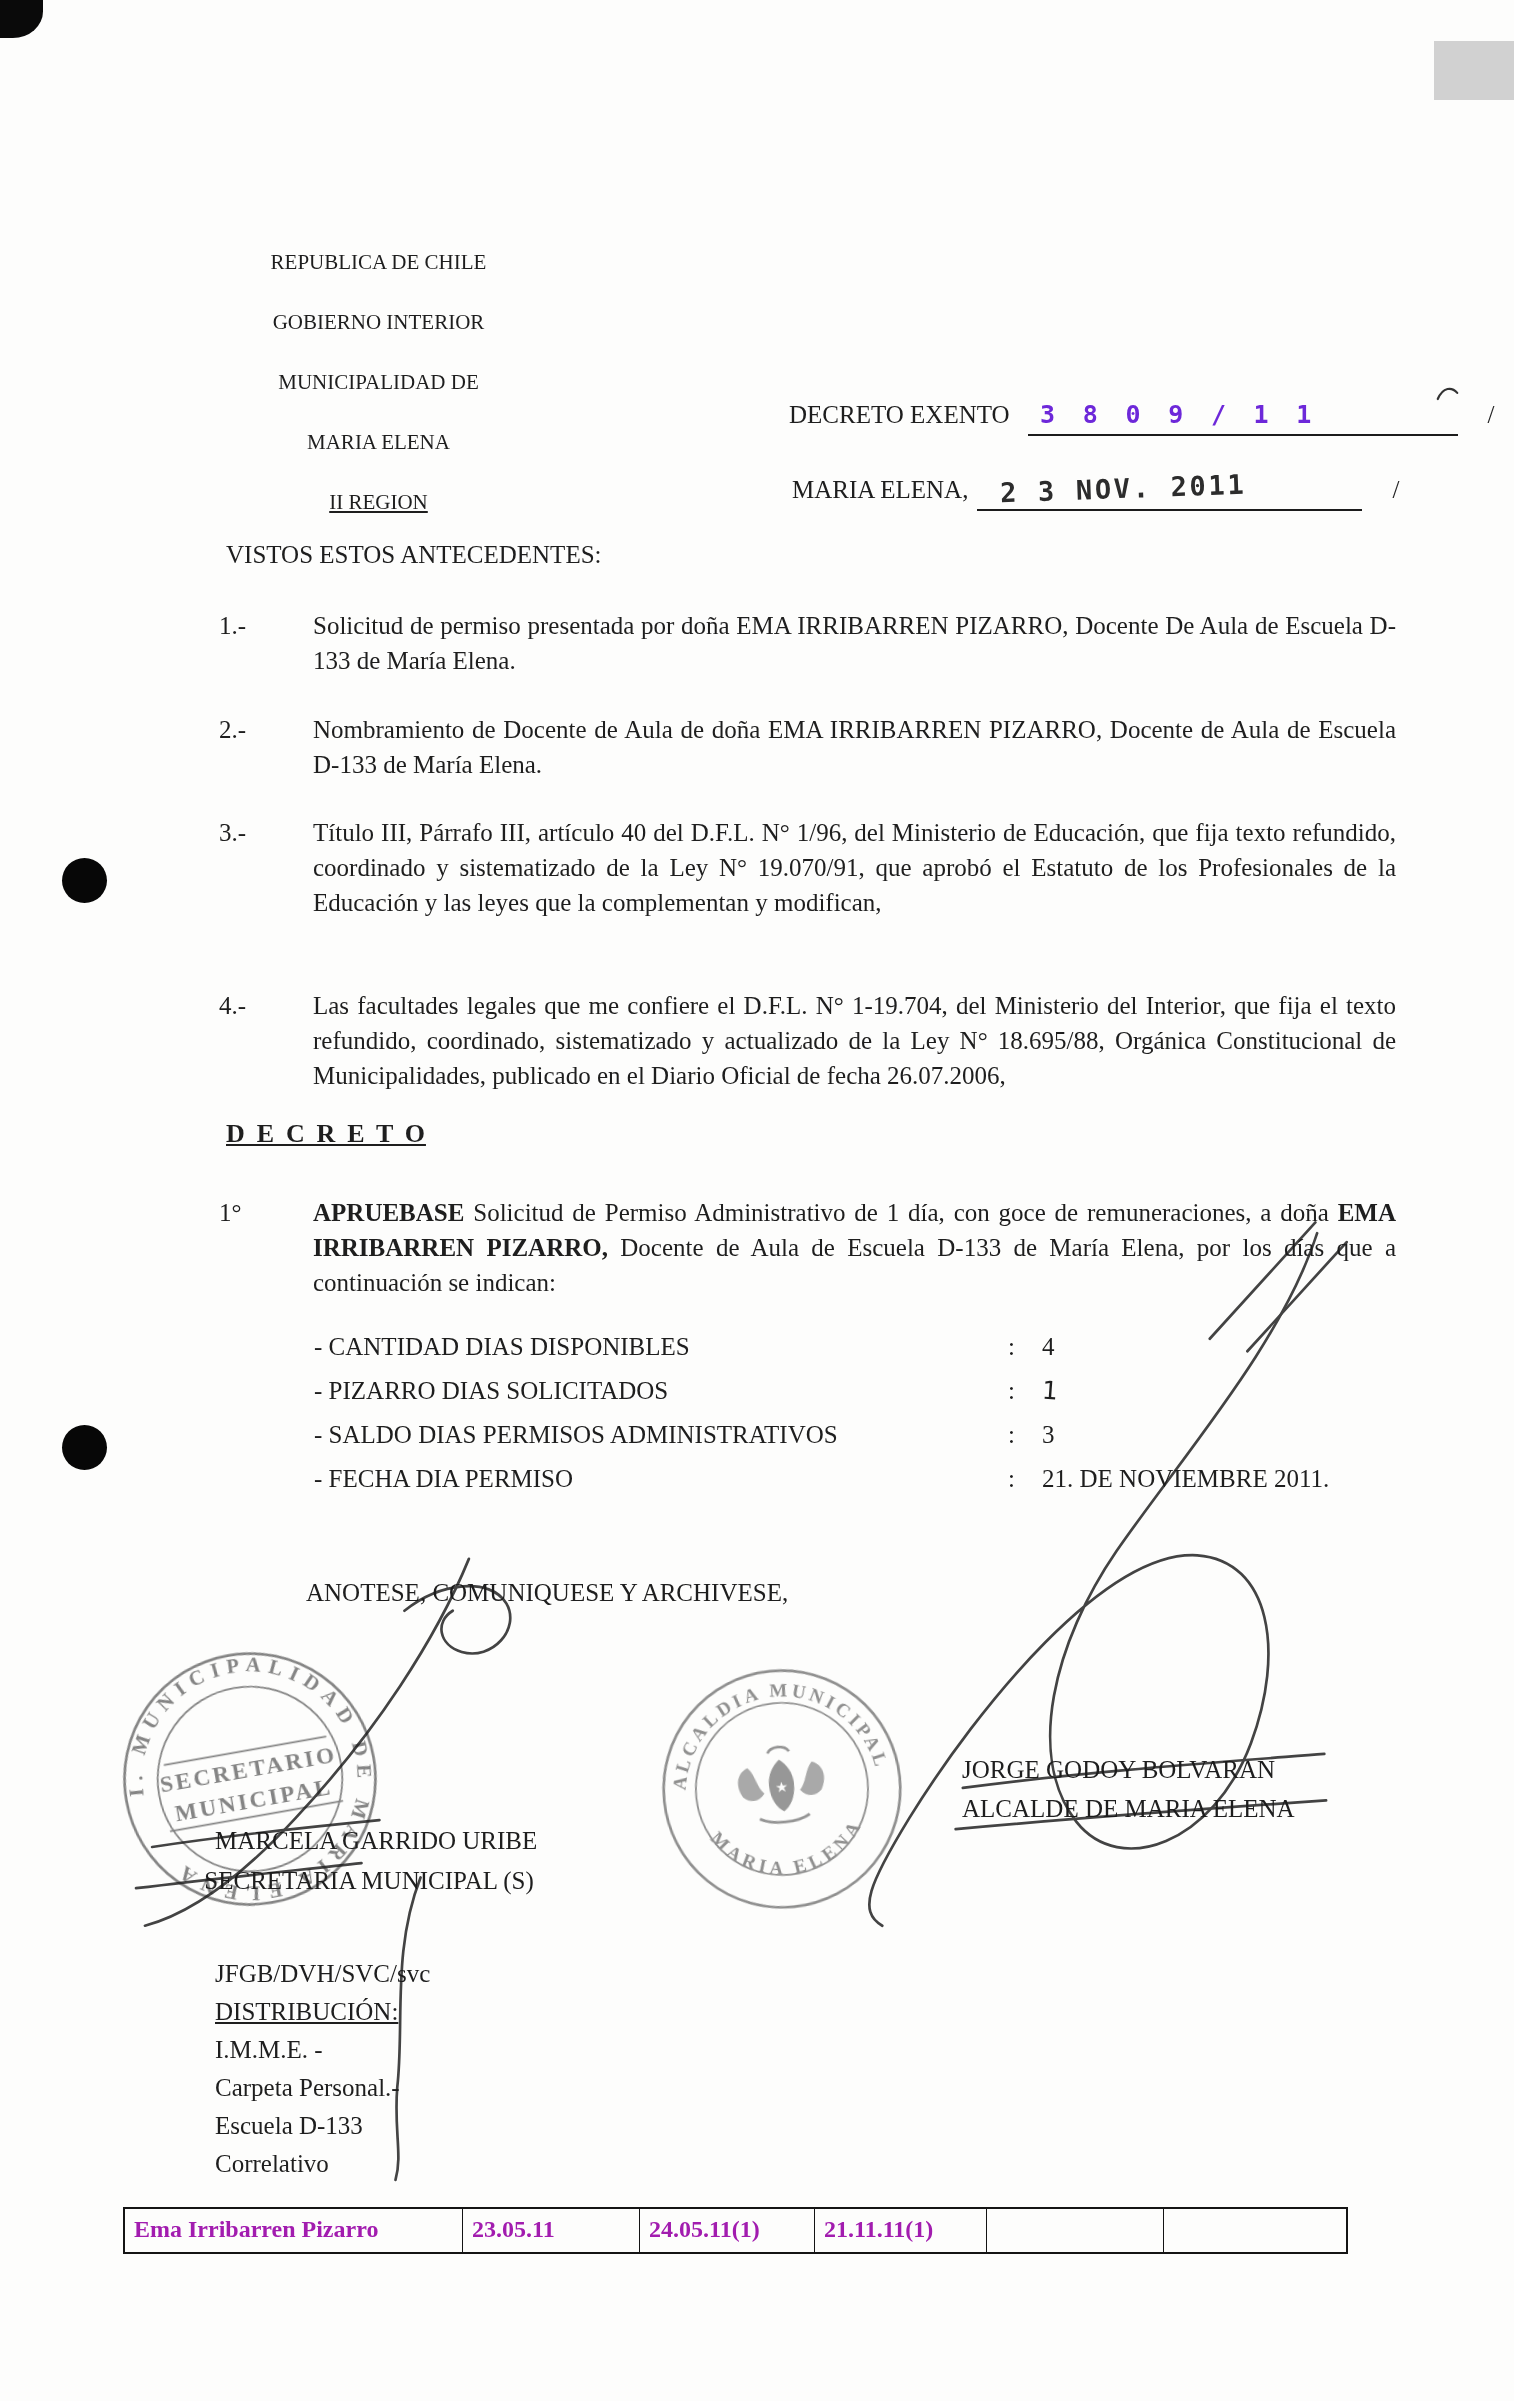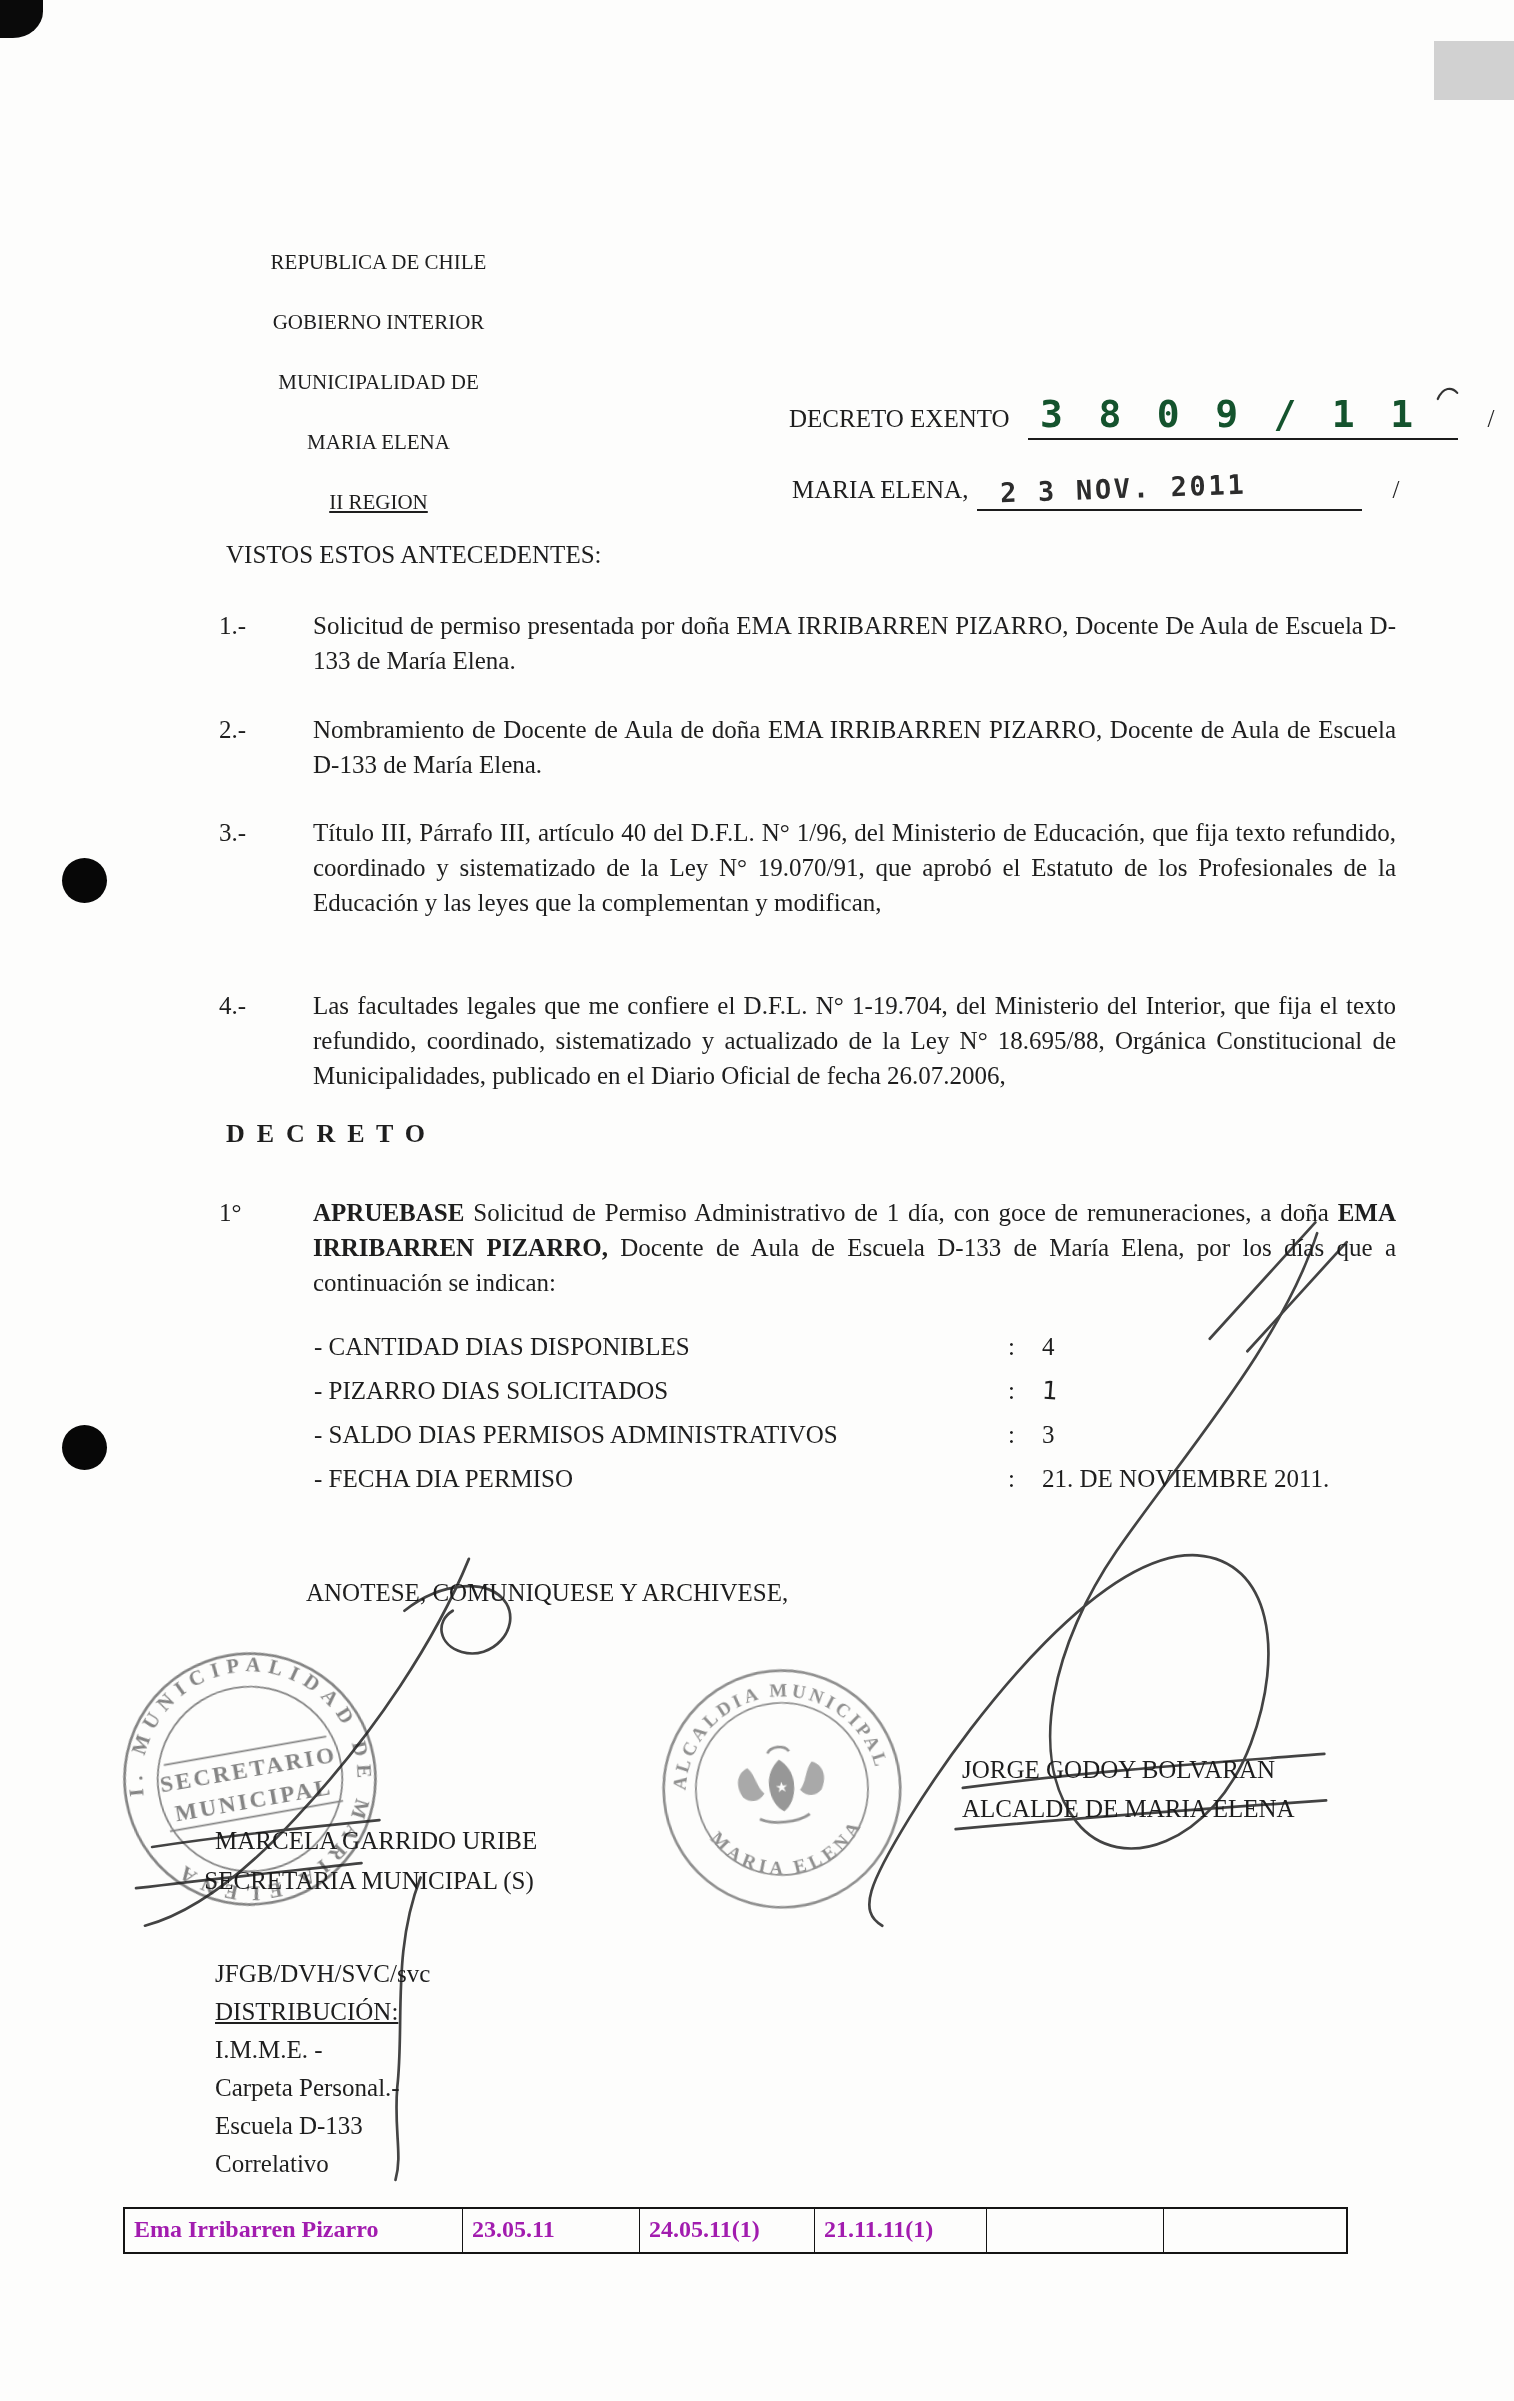--- a/index.html
+++ b/index.html
@@ -18,22 +18,22 @@
   .ante { width:1177px; }
   .ante .num { position:absolute; left:0; top:0; font-size:25px; line-height:35px; }
   .ante .txt { margin-left:94px; font-size:25px; line-height:35px; }
   .b { font-weight:bold; }
   .heading { font-size:26px; font-weight:bold; letter-spacing:0.9px; word-spacing:3.6px; }
   .num-underline {
     display:inline-block; border-bottom:2.7px solid #1c1c1c; vertical-align:baseline;
     padding:0 0 1.8px 12.5px; margin-left:18px; position:relative;
   }
   .stamp-num {
-    font-family:"DejaVu Sans Mono", monospace; font-weight:bold; font-size:38px;
-    letter-spacing:6.3px; color:#14532d;
+    font-family:"DejaVu Sans Mono", monospace; font-weight:bold; font-size:25px;
+    letter-spacing:6.3px; color:#6d28d9;
   }
   .date-stamp {
     font-family:"DejaVu Sans Mono", monospace; font-weight:bold; font-size:27px;
     letter-spacing:2.7px; color:#2c2c2c; display:inline-block; transform:rotate(-2deg);
   }
   .slash { font-size:25px; margin-left:30px; }
   .detail-row { display:flex; font-size:25px; line-height:44px; white-space:nowrap; }
   .detail-row .dl-label { width:694px; }
   .detail-row .dl-colon { width:34px; }
   .detail-row .dl-value { }
@@ -93,21 +93,21 @@
   </div>
   <div class="abs ante" style="left:219px; top:815px;">
     <span class="num">3.-</span>
     <div class="txt justify">Título III, Párrafo III, artículo 40 del D.F.L. N° 1/96, del Ministerio de Educación, que fija texto refundido, coordinado y sistematizado de la Ley N° 19.070/91, que aprobó el Estatuto de los Profesionales de la Educación y las leyes que la complementan y modifican,</div>
   </div>
   <div class="abs ante" style="left:219px; top:988px;">
     <span class="num">4.-</span>
     <div class="txt justify">Las facultades legales que me confiere el D.F.L. N° 1-19.704, del Ministerio del Interior, que fija el texto refundido, coordinado, sistematizado y actualizado de la Ley N° 18.695/88, Orgánica Constitucional de Municipalidades, publicado en el Diario Oficial de fecha 26.07.2006,</div>
   </div>
 
-  <div class="abs heading" style="left:226px; top:1119px;">D E C R E T O</div>
+  <div class="abs heading" style="left:226px; top:1119px;text-decoration:underline;">D E C R E T O</div>
 
   <div class="abs ante" style="left:219px; top:1195px;">
     <span class="num">1°</span>
     <div class="txt justify"><span class="b">APRUEBASE</span><span> Solicitud de Permiso Administrativo de 1 día, con goce de remuneraciones, a doña </span><span class="b">EMA IRRIBARREN PIZARRO,</span><span> Docente de Aula de Escuela D-133  de María Elena, por los días que a continuación se indican:</span></div>
   </div>
 
   <div class="abs" style="left:314px; top:1325px;">
     <div class="detail-row">
       <span class="dl-label">- CANTIDAD DIAS DISPONIBLES</span>
       <span class="dl-colon">:</span>

